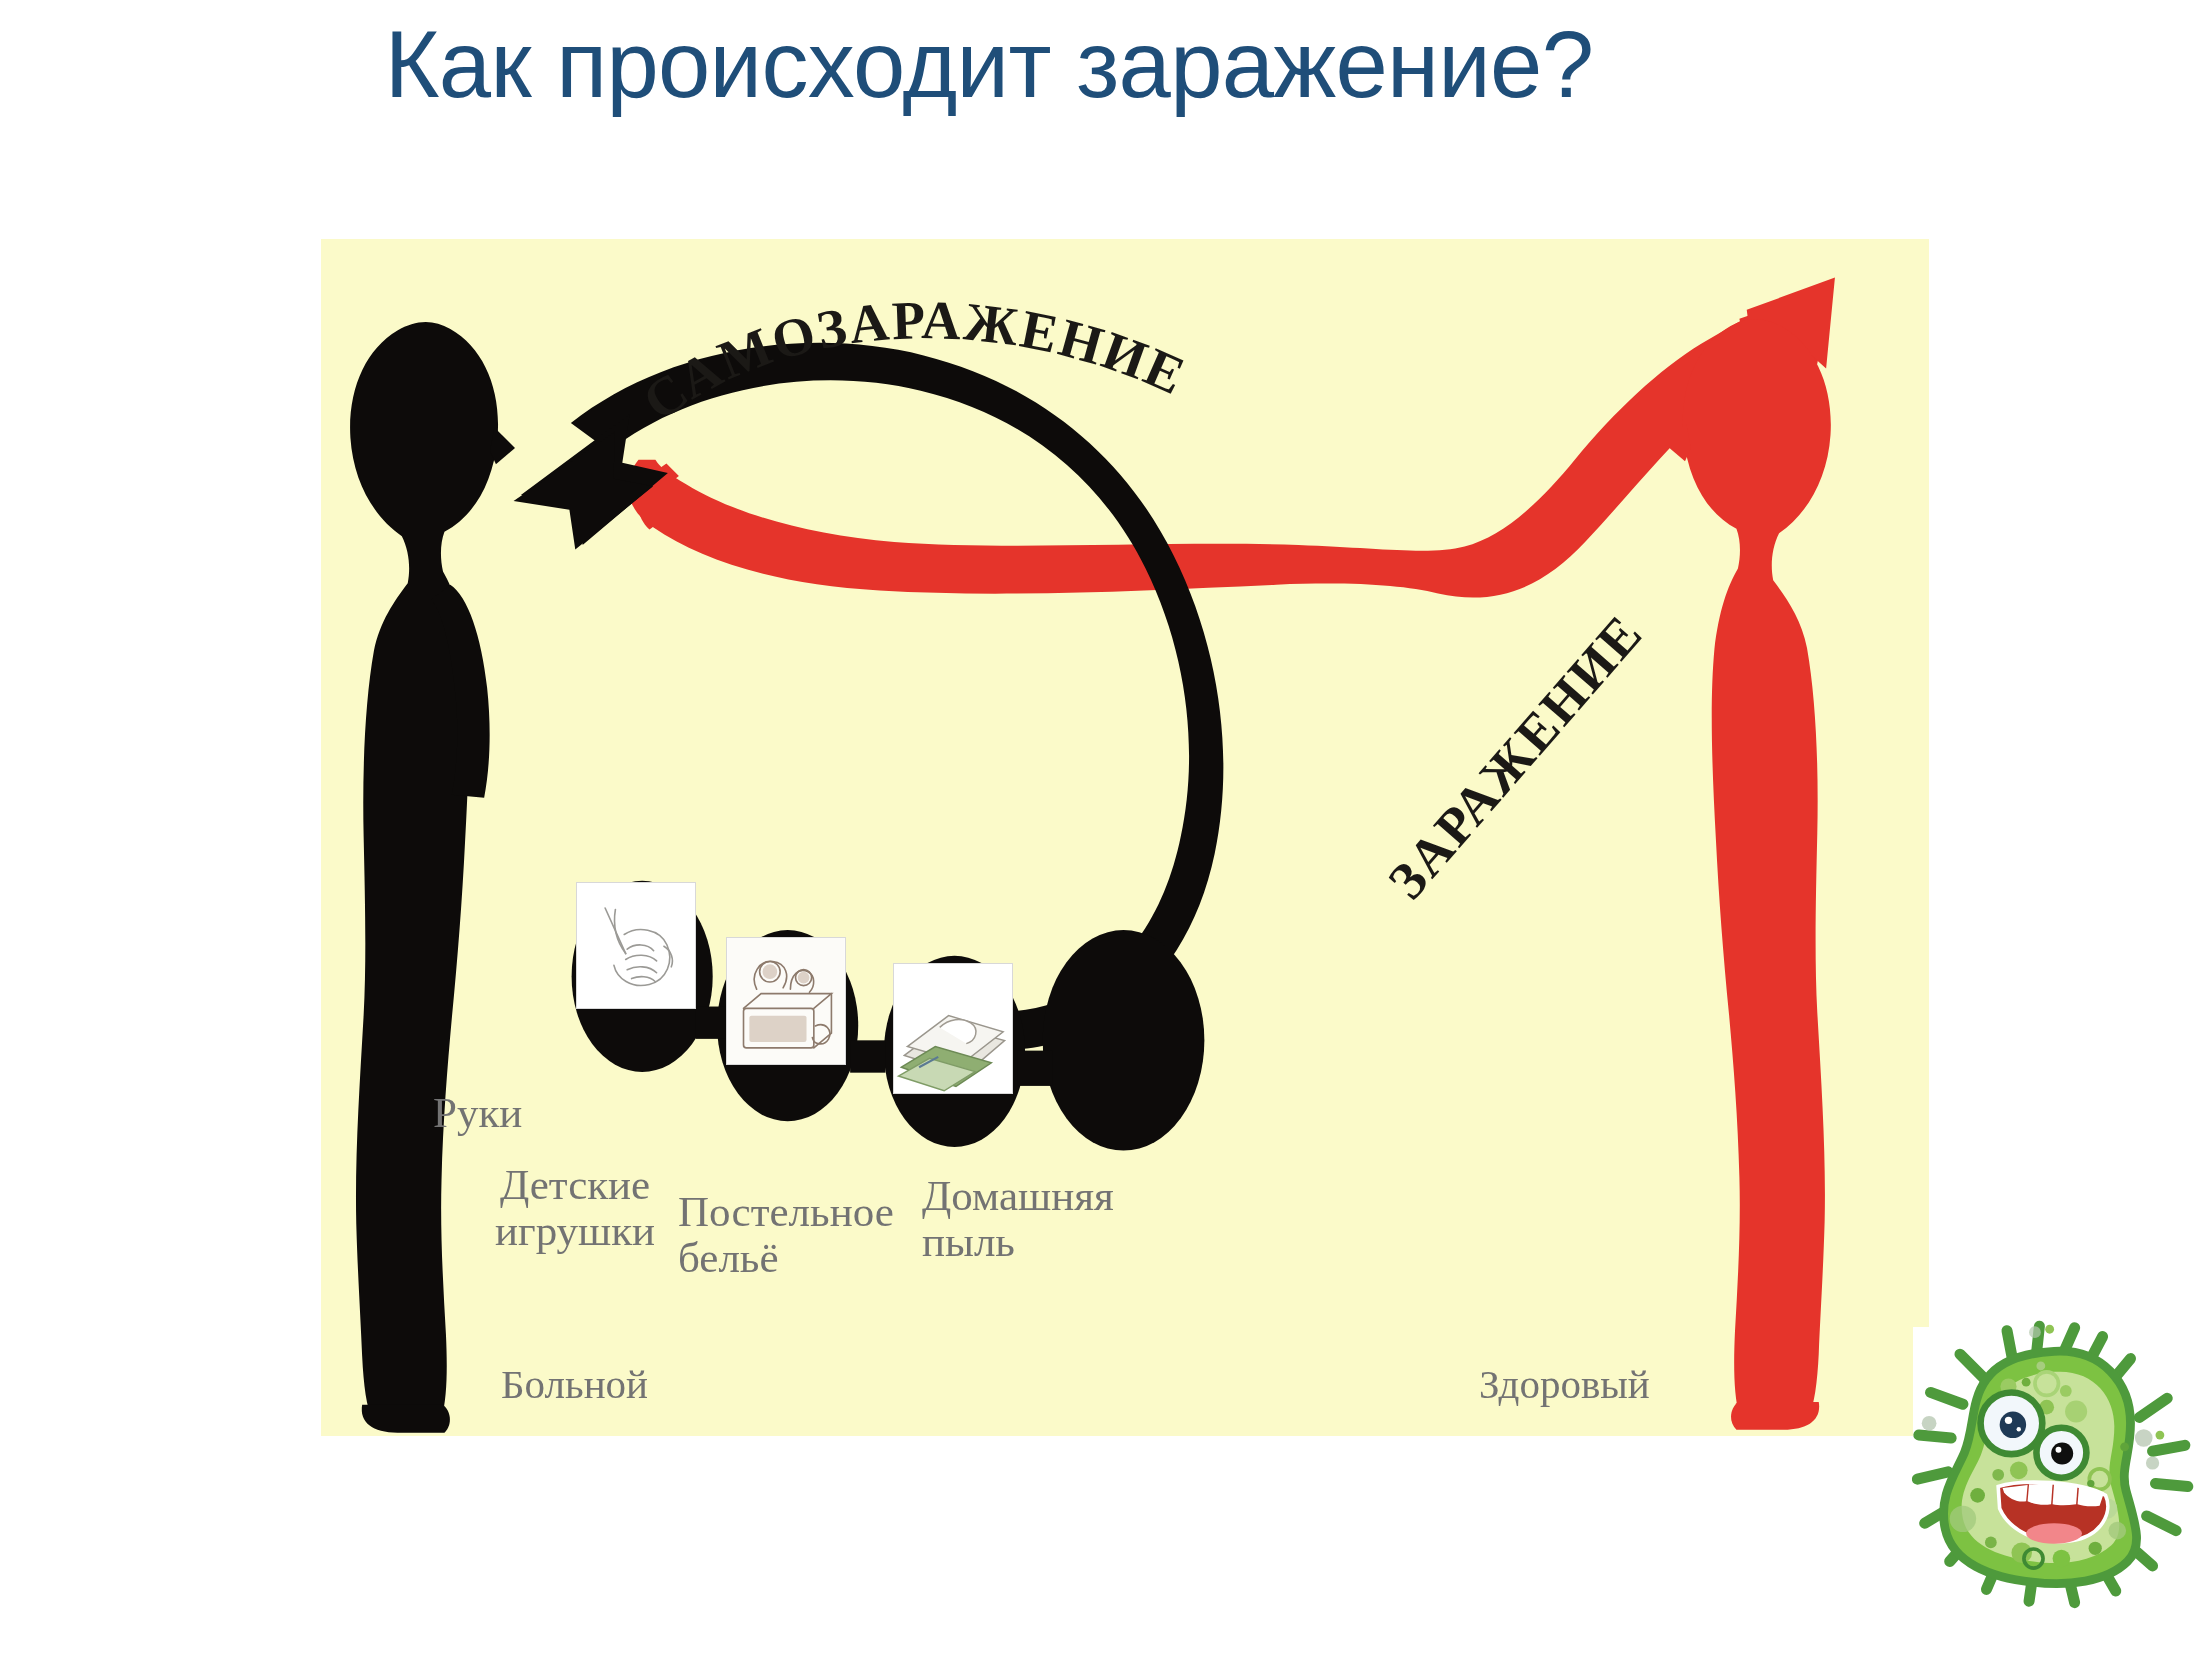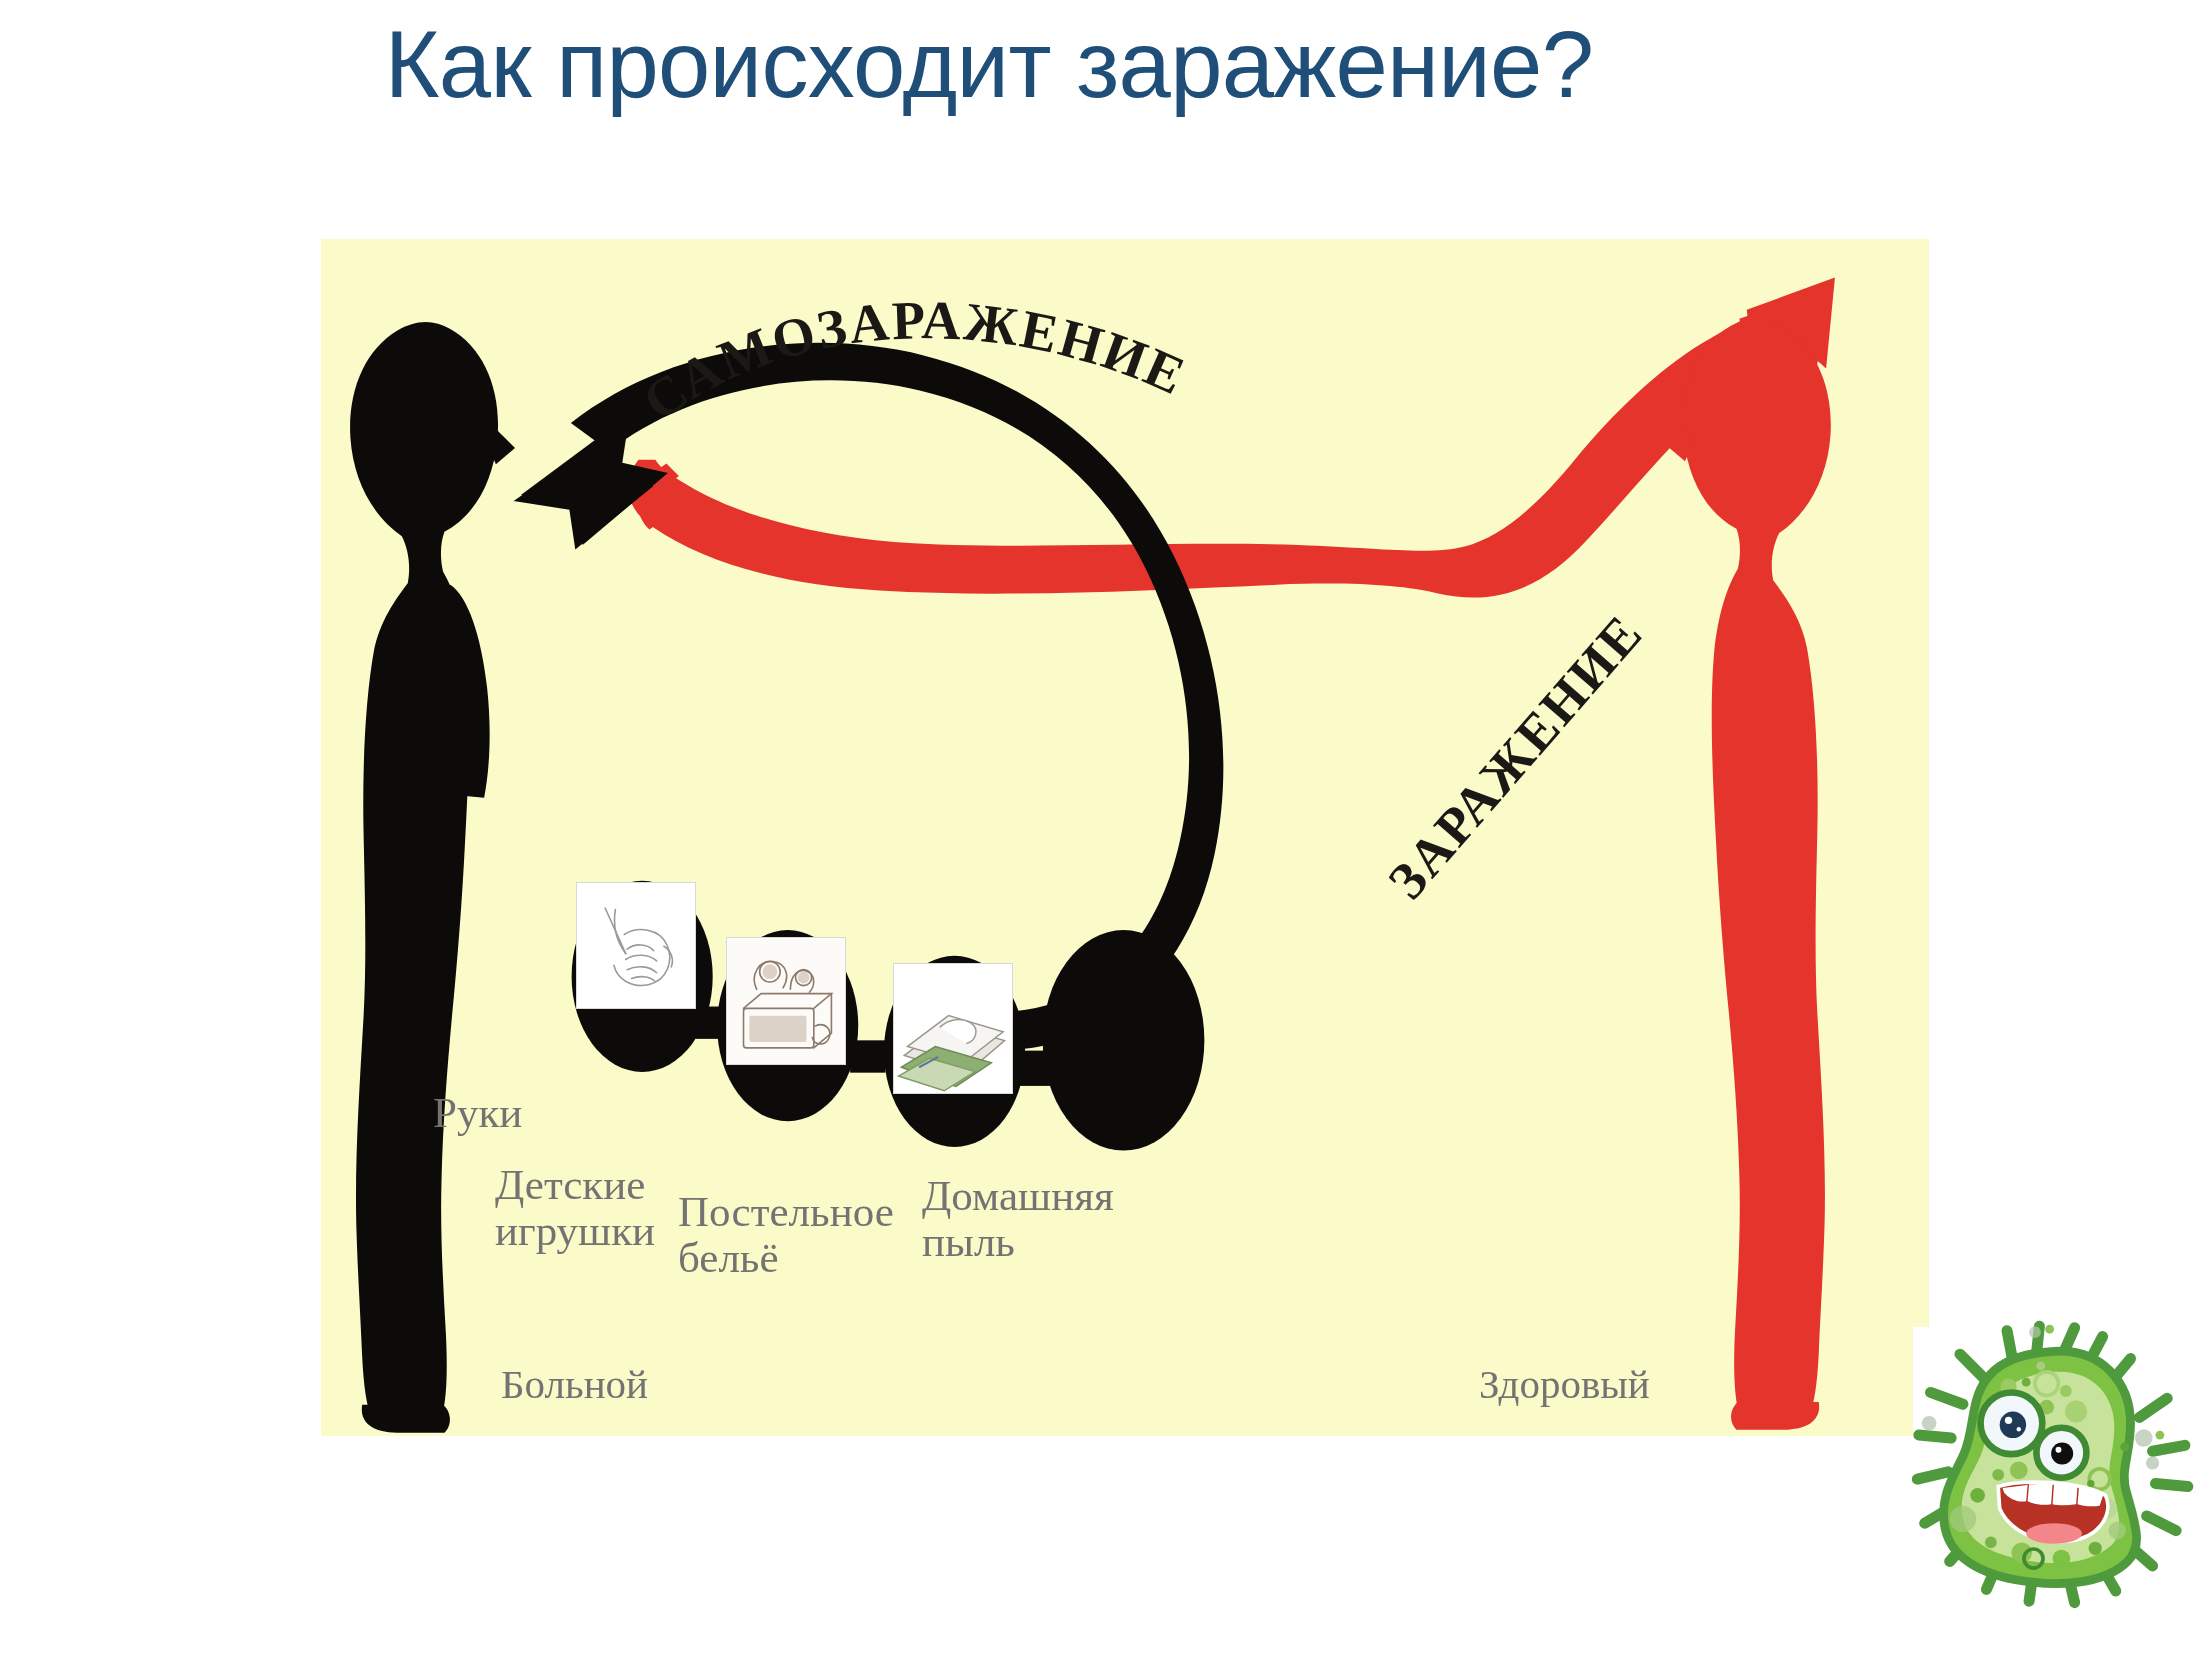--- a/index.html
+++ b/index.html
@@ -298,21 +298,21 @@
         <path d="M10 140 L56 112 L132 134 L84 166 Z" fill="#8fae72" stroke="#6d8a55" stroke-width="2"></path>
         <path d="M6 152 L48 128 L110 146 L68 172 Z" fill="#c8d9b4" stroke="#7f9c66" stroke-width="2"></path>
         <path d="M62 86 C74 74 92 72 104 80 C116 88 112 104 98 108" fill="#ffffff" stroke="#a09b92" stroke-width="2"></path>
         <path d="M34 140 L60 126" stroke="#5b7a93" stroke-width="3"></path>
       </g>
     </svg>
   </div>
 
   <div class="diagram-label" style="left:112px; top:851px;">Руки</div>
 
-  <div class="diagram-label" style="left:174px; top:923px;">Детские
+  <div class="diagram-label" style="left:174px; top:923px;text-align:center;">Детские
 игрушки</div>
 
   <div class="diagram-label" style="left:601px; top:934px;">Домашняя
 пыль</div>
 
   <div class="diagram-label" style="left:357px; top:950px;">Постельное
 бельё</div>
 
   <div class="diagram-label label-big" style="left:180px; top:1123px;">Больной</div>
 

